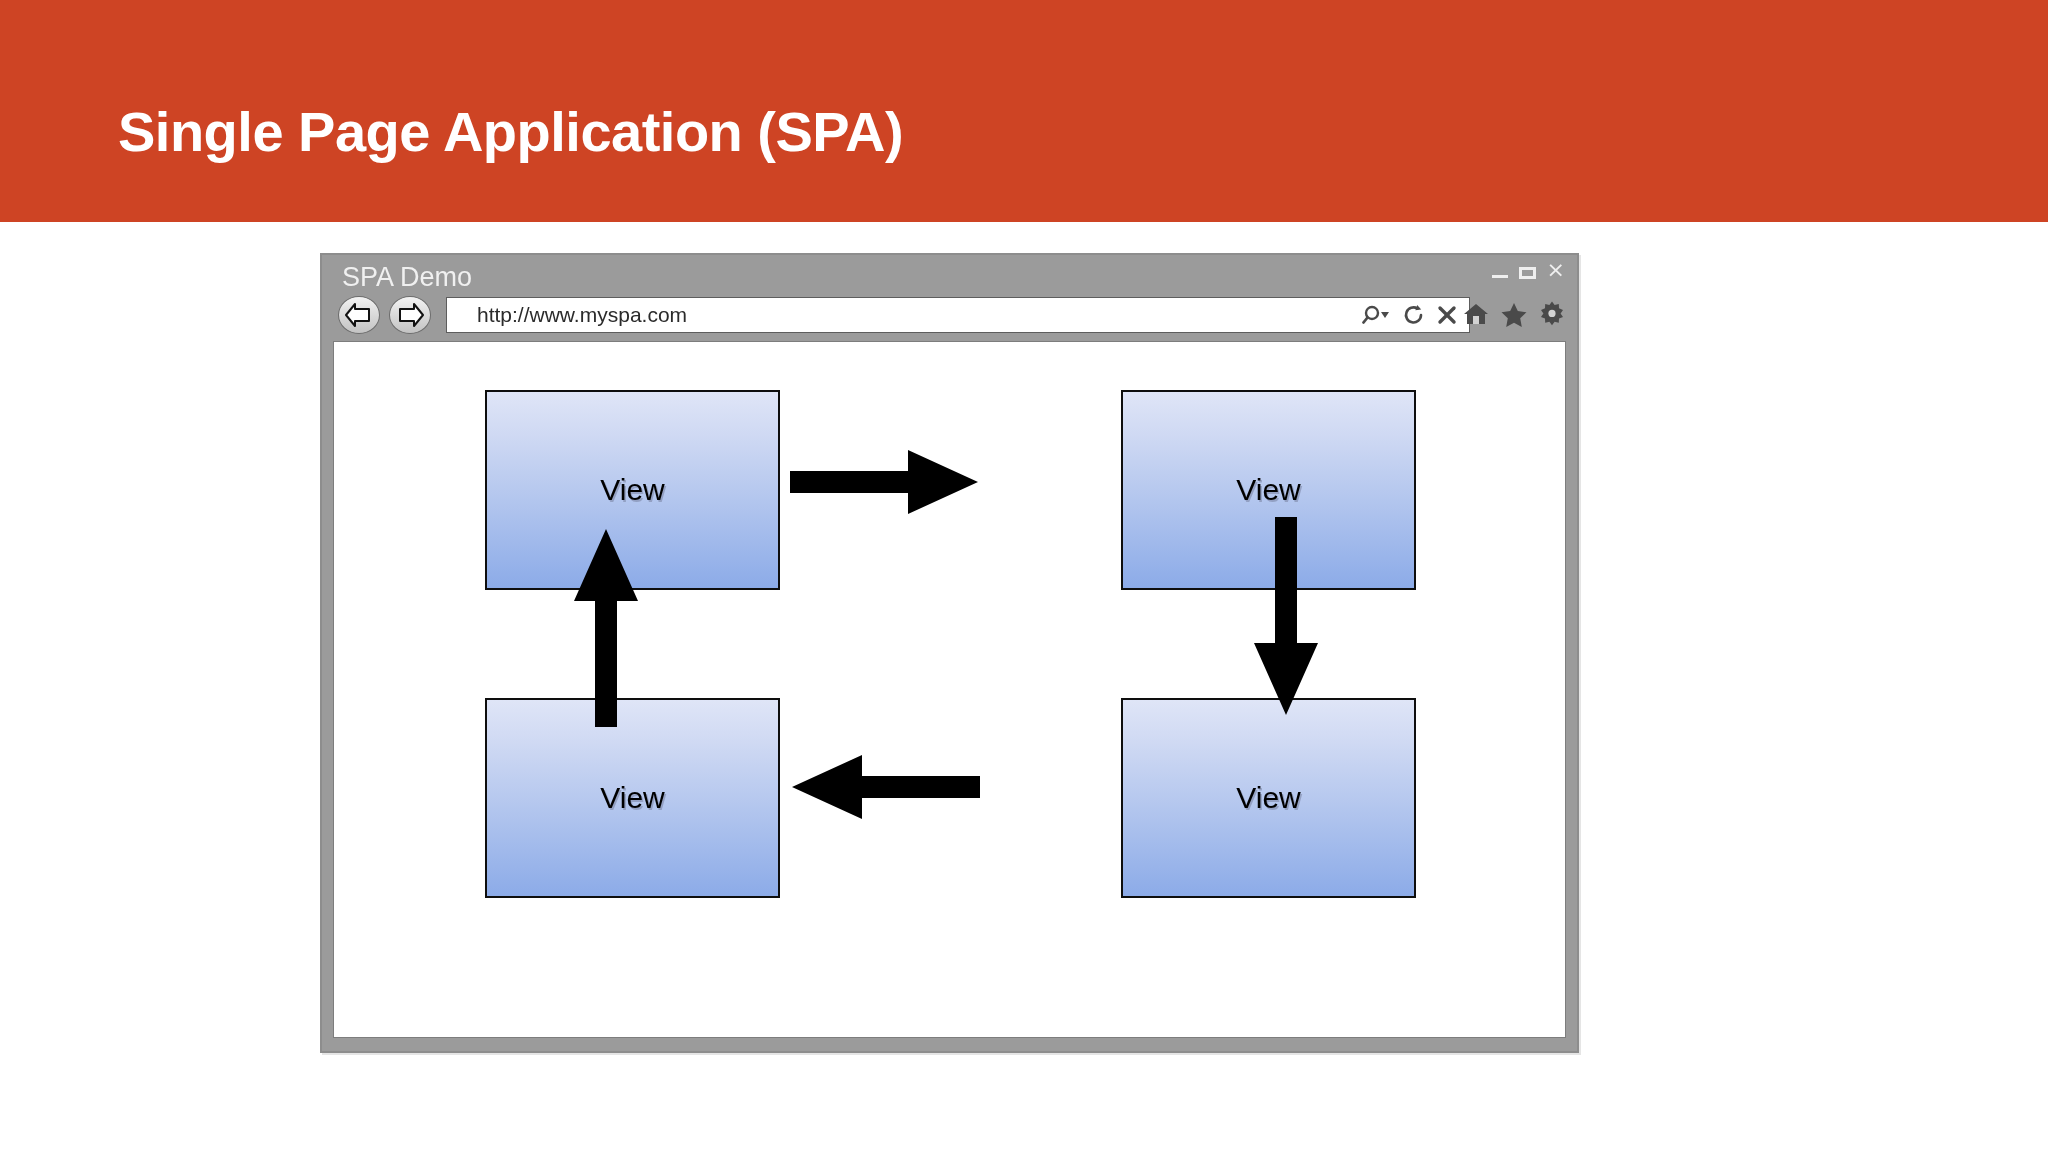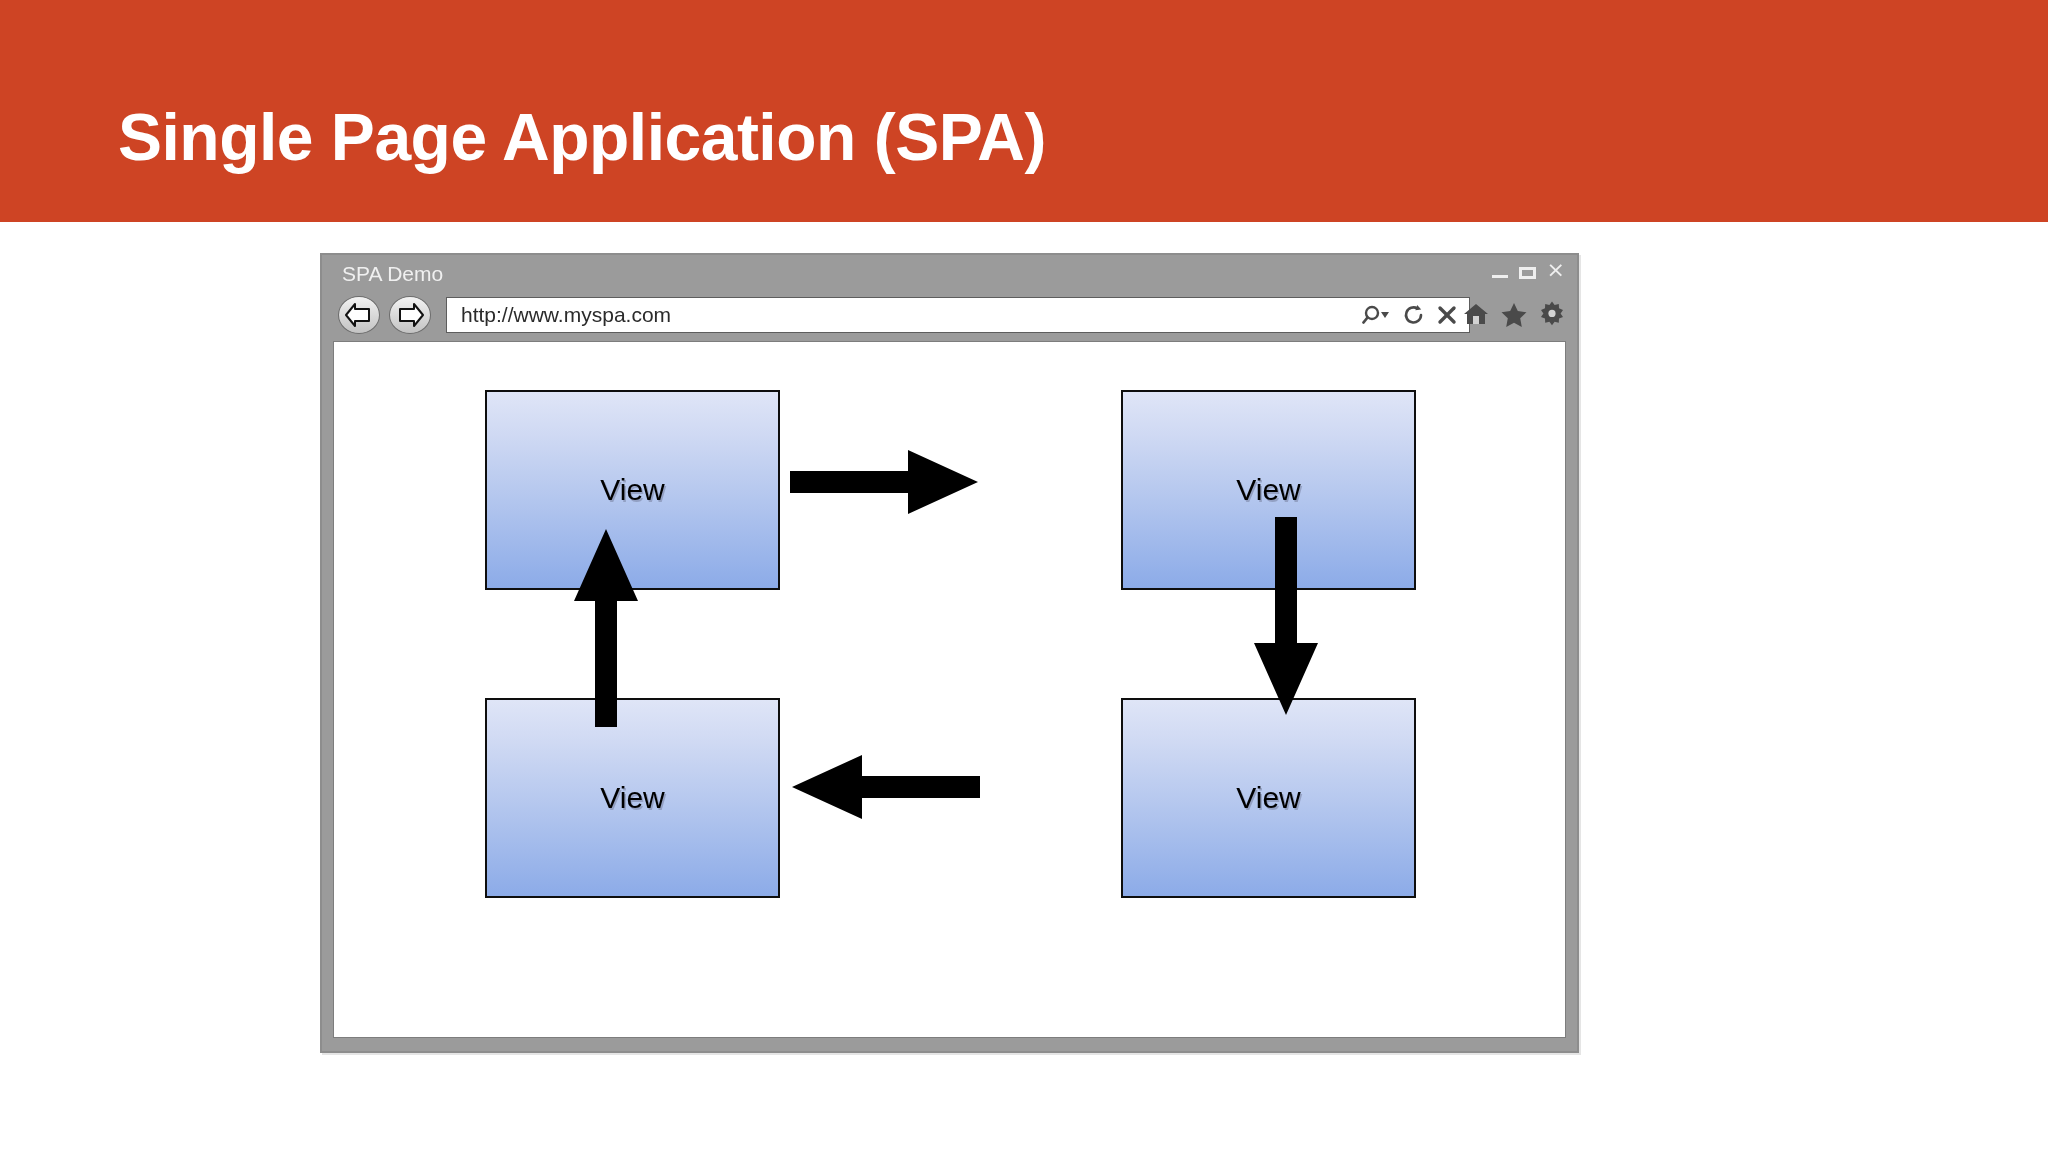--- a/index.html
+++ b/index.html
@@ -21,21 +21,21 @@
     left: 0;
     top: 0;
     width: 2048px;
     height: 222px;
     background: #ce4424;
   }
   #banner-title {
     position: absolute;
     left: 118px;
     top: 104px;
-    font-size: 66px;
+    font-size: 56px;
     font-weight: bold;
     color: #ffffff;
     letter-spacing: -0.5px;
     white-space: nowrap;
     line-height: 1;
   }
 
   
   #browser-window {
     position: absolute;
@@ -52,21 +52,21 @@
   #titlebar {
     position: absolute;
     left: 0; top: 0;
     width: 100%;
     height: 38px;
   }
   #window-title {
     position: absolute;
     left: 20px;
     top: 7px;
-    font-size: 21px;
+    font-size: 27px;
     color: #f0f0f0;
     white-space: nowrap;
   }
   #window-controls {
     position: absolute;
     right: 12px;
     top: 6px;
     display: flex;
     align-items: center;
     gap: 11px;
@@ -124,21 +124,21 @@
     right: 107px;
     height: 36px;
     background: #ffffff;
     border: 1px solid #5d5d5d;
     box-sizing: border-box;
     display: flex;
     align-items: center;
   }
   #url-text {
     flex: 1 1 auto;
-    padding-left: 14px;
+    padding-left: 30px;
     font-size: 21px;
     color: #2b2b2b;
     white-space: nowrap;
     overflow: hidden;
   }
   #url-actions {
     flex: 0 0 auto;
     display: flex;
     align-items: center;
     gap: 12px;

